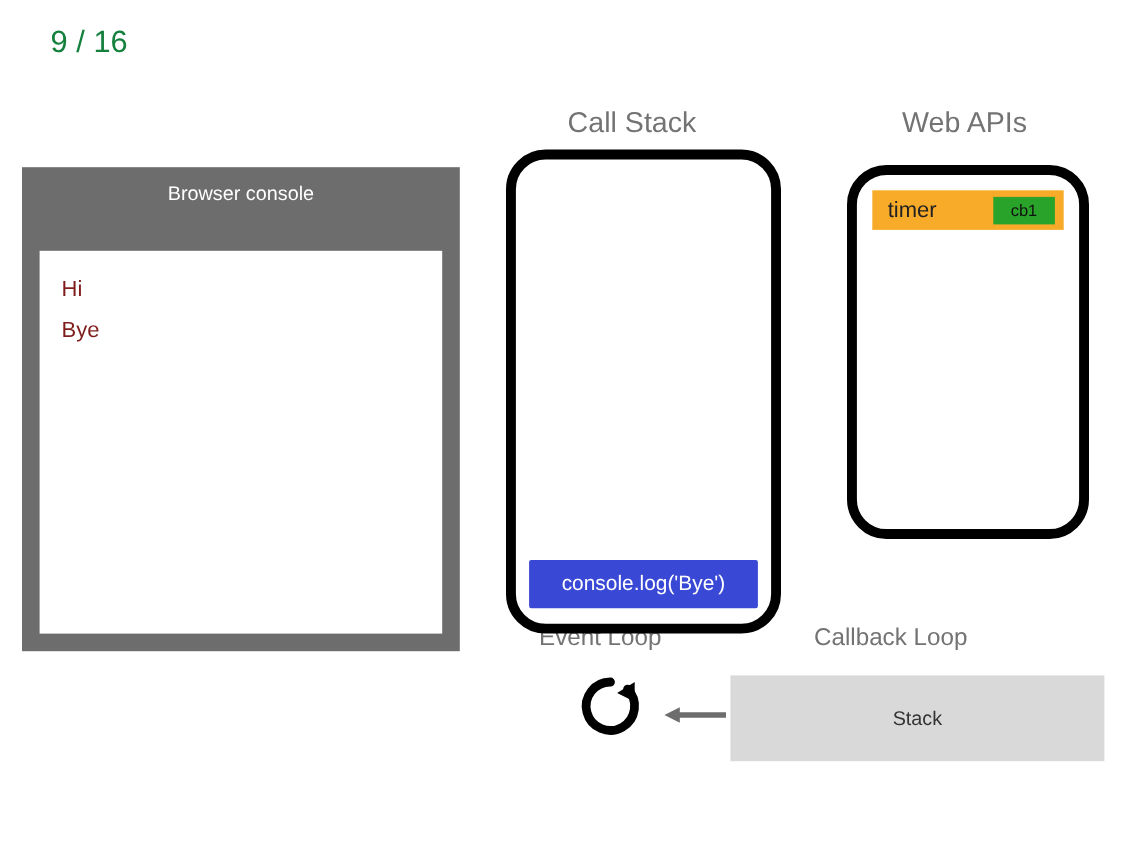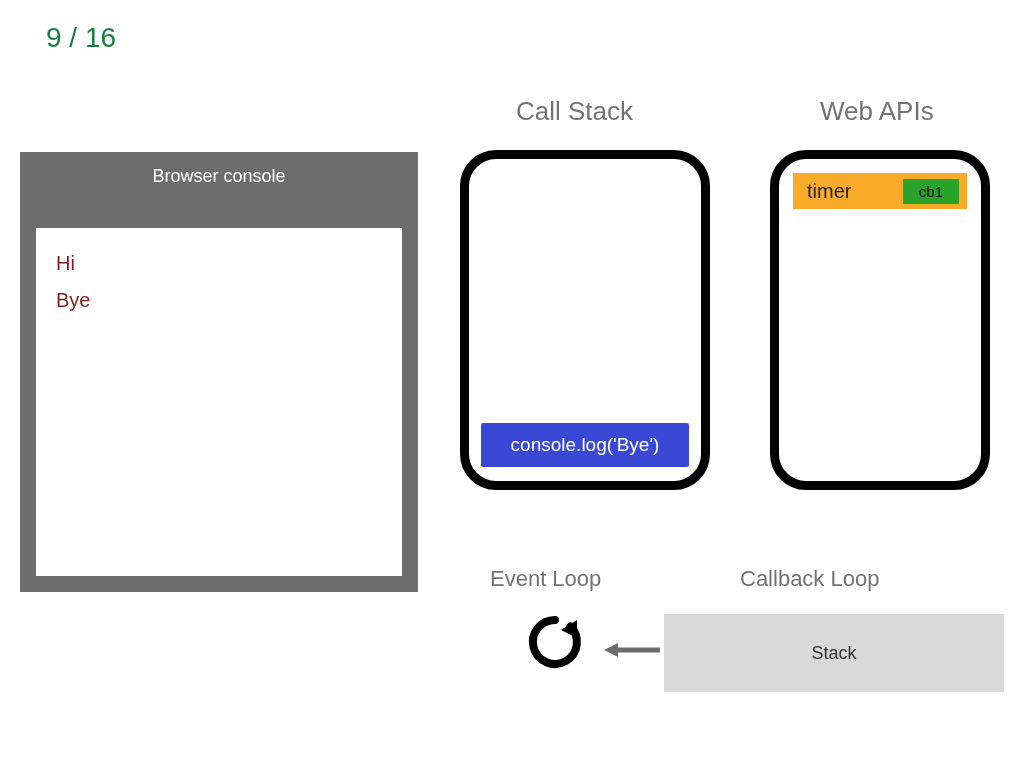--- a/index.html
+++ b/index.html
@@ -75,23 +75,23 @@
   
   .panel {
     position: absolute;
     border: 9px solid #000;
     border-radius: 36px;
     background: #fff;
     box-sizing: border-box;
   }
   .panel.callstack {
     left: 460px;
-    top: 150px;
+    top: 136px;
     width: 250px;
-    height: 340px;
+    height: 440px;
     text-decoration: underline;
   }
   .panel.webapis {
     left: 770px;
     top: 150px;
     width: 220px;
     height: 340px;
   }
 
   

